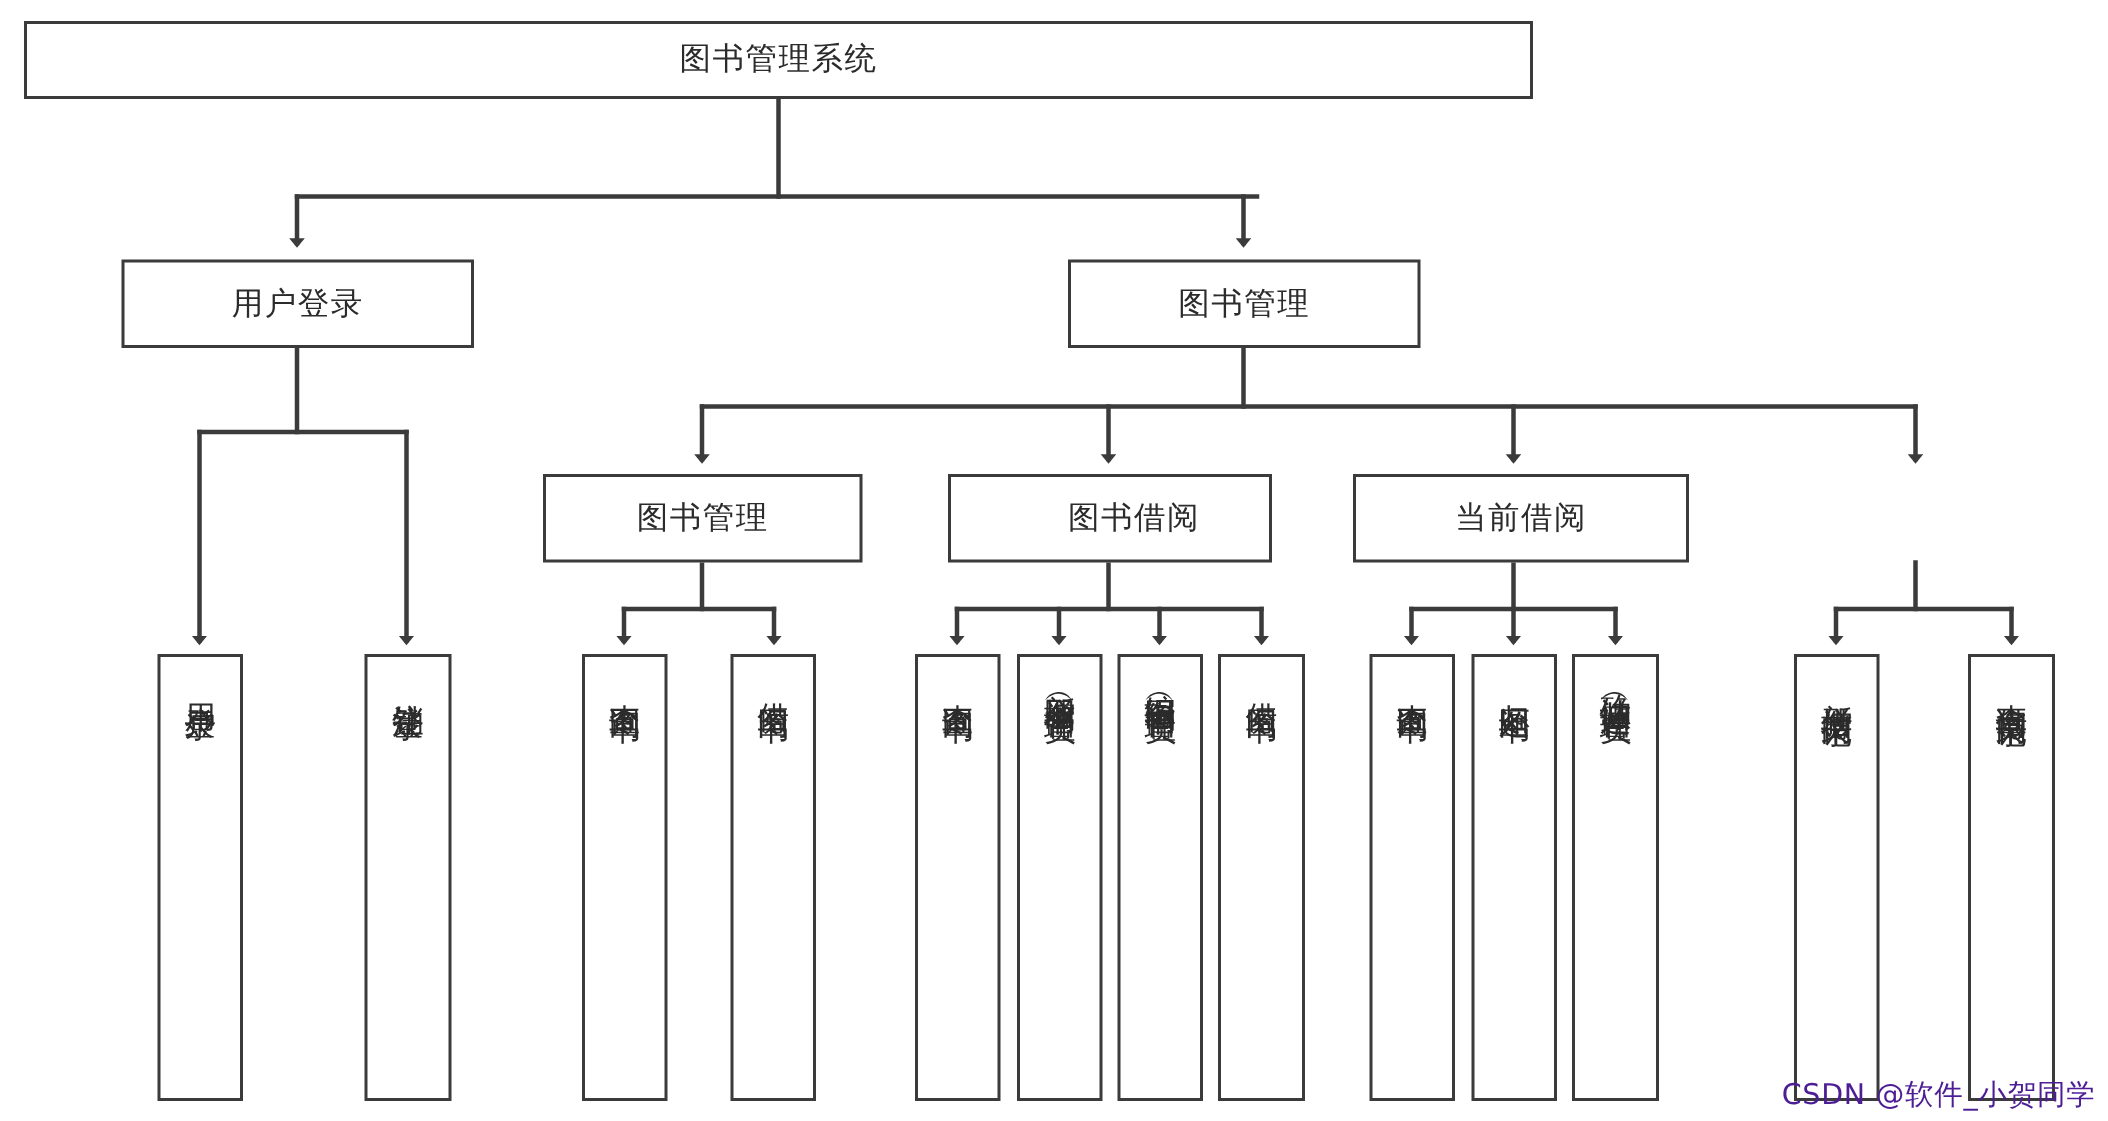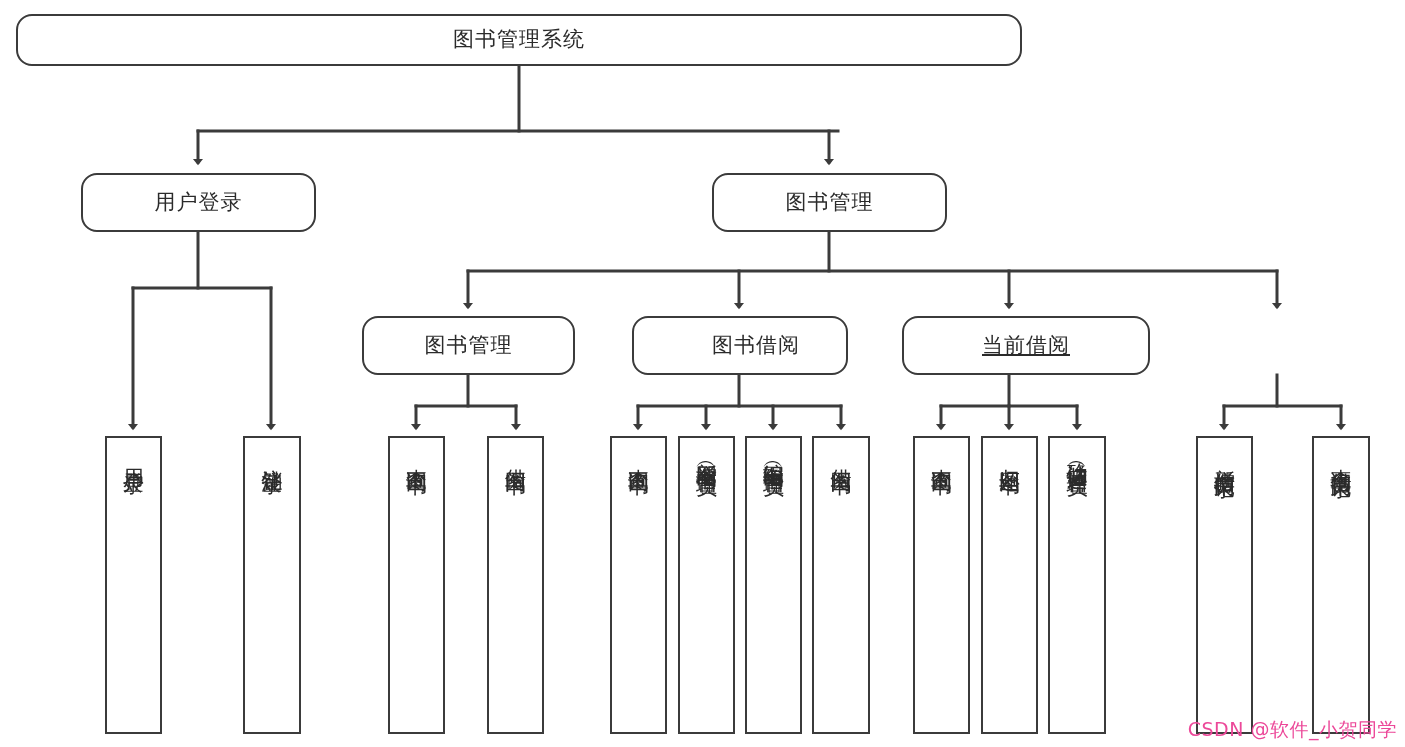--- a/index.html
+++ b/index.html
@@ -3,28 +3,28 @@
 <meta charset="utf-8">
 <style>
   html,body{margin:0;padding:0;background:#ffffff;}
   body{width:1405px;height:747px;overflow:hidden;
        font-family:"DejaVu Sans","Liberation Sans",sans-serif;}
   #canvas{position:relative;width:1405px;height:747px;background:#fff;}
   svg#wires{position:absolute;left:0;top:0;width:1405px;height:747px;}
   .node{position:absolute;box-sizing:border-box;background:#ffffff;
         border:2px solid #3b3b3b;display:flex;align-items:center;
         justify-content:center;color:#2b2b2b;}
-  .node.horiz{font-size:21px;line-height:1.2;letter-spacing:1px;border-radius:16px;}
+  .node.horiz{font-size:21px;line-height:1.2;letter-spacing:1px;}
   .node.vert{writing-mode:vertical-rl;text-orientation:upright;
              font-size:21px;line-height:1.34;letter-spacing:2px;
              justify-content:flex-start;align-items:center;
              padding-top:14px;white-space:nowrap;}
   .node.vert.tall{padding-top:8px;}
   .watermark{position:absolute;right:8px;bottom:4px;font-size:19px;
-             color:#ec4899;letter-spacing:0.5px;white-space:nowrap;
+             color:#4c1d95;letter-spacing:0.5px;white-space:nowrap;
              pointer-events:none;}
 </style>
 </head>
 <body>
 
 <div id="canvas">
 
   <svg id="wires" viewBox="0 0 1405 747" xmlns="http://www.w3.org/2000/svg">
     <defs>
       <marker id="arw" markerWidth="10" markerHeight="11" refX="3.2" refY="5.2" orient="auto" markerUnits="userSpaceOnUse">
@@ -75,21 +75,21 @@
     </g>
   </svg>
 
   <div class="node horiz" style="left: 16px; top: 14px; width: 1006px; height: 52px;">图书管理系统</div>
 
   <div class="node horiz" style="left: 81px; top: 173px; width: 235px; height: 59px;">用户登录</div>
   <div class="node horiz" style="left: 712px; top: 173px; width: 235px; height: 59px;">图书管理</div>
 
   <div class="node horiz" style="left: 362px; top: 316px; width: 213px; height: 59px;">图书管理</div>
   <div class="node horiz" style="left: 632px; top: 316px; width: 216px; height: 59px; padding-left: 32px;">图书借阅</div>
-  <div class="node horiz" style="left: 902px; top: 316px; width: 248px; height: 59px; text-decoration: underline;">当前借阅</div>
+  <div class="node horiz" style="left: 902px; top: 316px; width: 224px; height: 59px;">当前借阅</div>
 
   <div class="node vert" style="left: 105px; top: 436px; width: 57px; height: 298px;">用户登录</div>
   <div class="node vert" style="left: 243px; top: 436px; width: 58px; height: 298px;">注销登录</div>
   <div class="node vert" style="left: 388px; top: 436px; width: 57px; height: 298px;">查询图书</div>
   <div class="node vert" style="left: 487px; top: 436px; width: 57px; height: 298px;">借阅图书</div>
   <div class="node vert" style="left: 610px; top: 436px; width: 57px; height: 298px;">查询图书</div>
   <div class="node vert tall" style="left: 678px; top: 436px; width: 57px; height: 298px;">新增图书（管理员）</div>
   <div class="node vert tall" style="left: 745px; top: 436px; width: 57px; height: 298px;">编辑图书（管理员）</div>
   <div class="node vert" style="left: 812px; top: 436px; width: 58px; height: 298px;">借阅图书</div>
   <div class="node vert" style="left: 913px; top: 436px; width: 57px; height: 298px;">查询图书</div>

